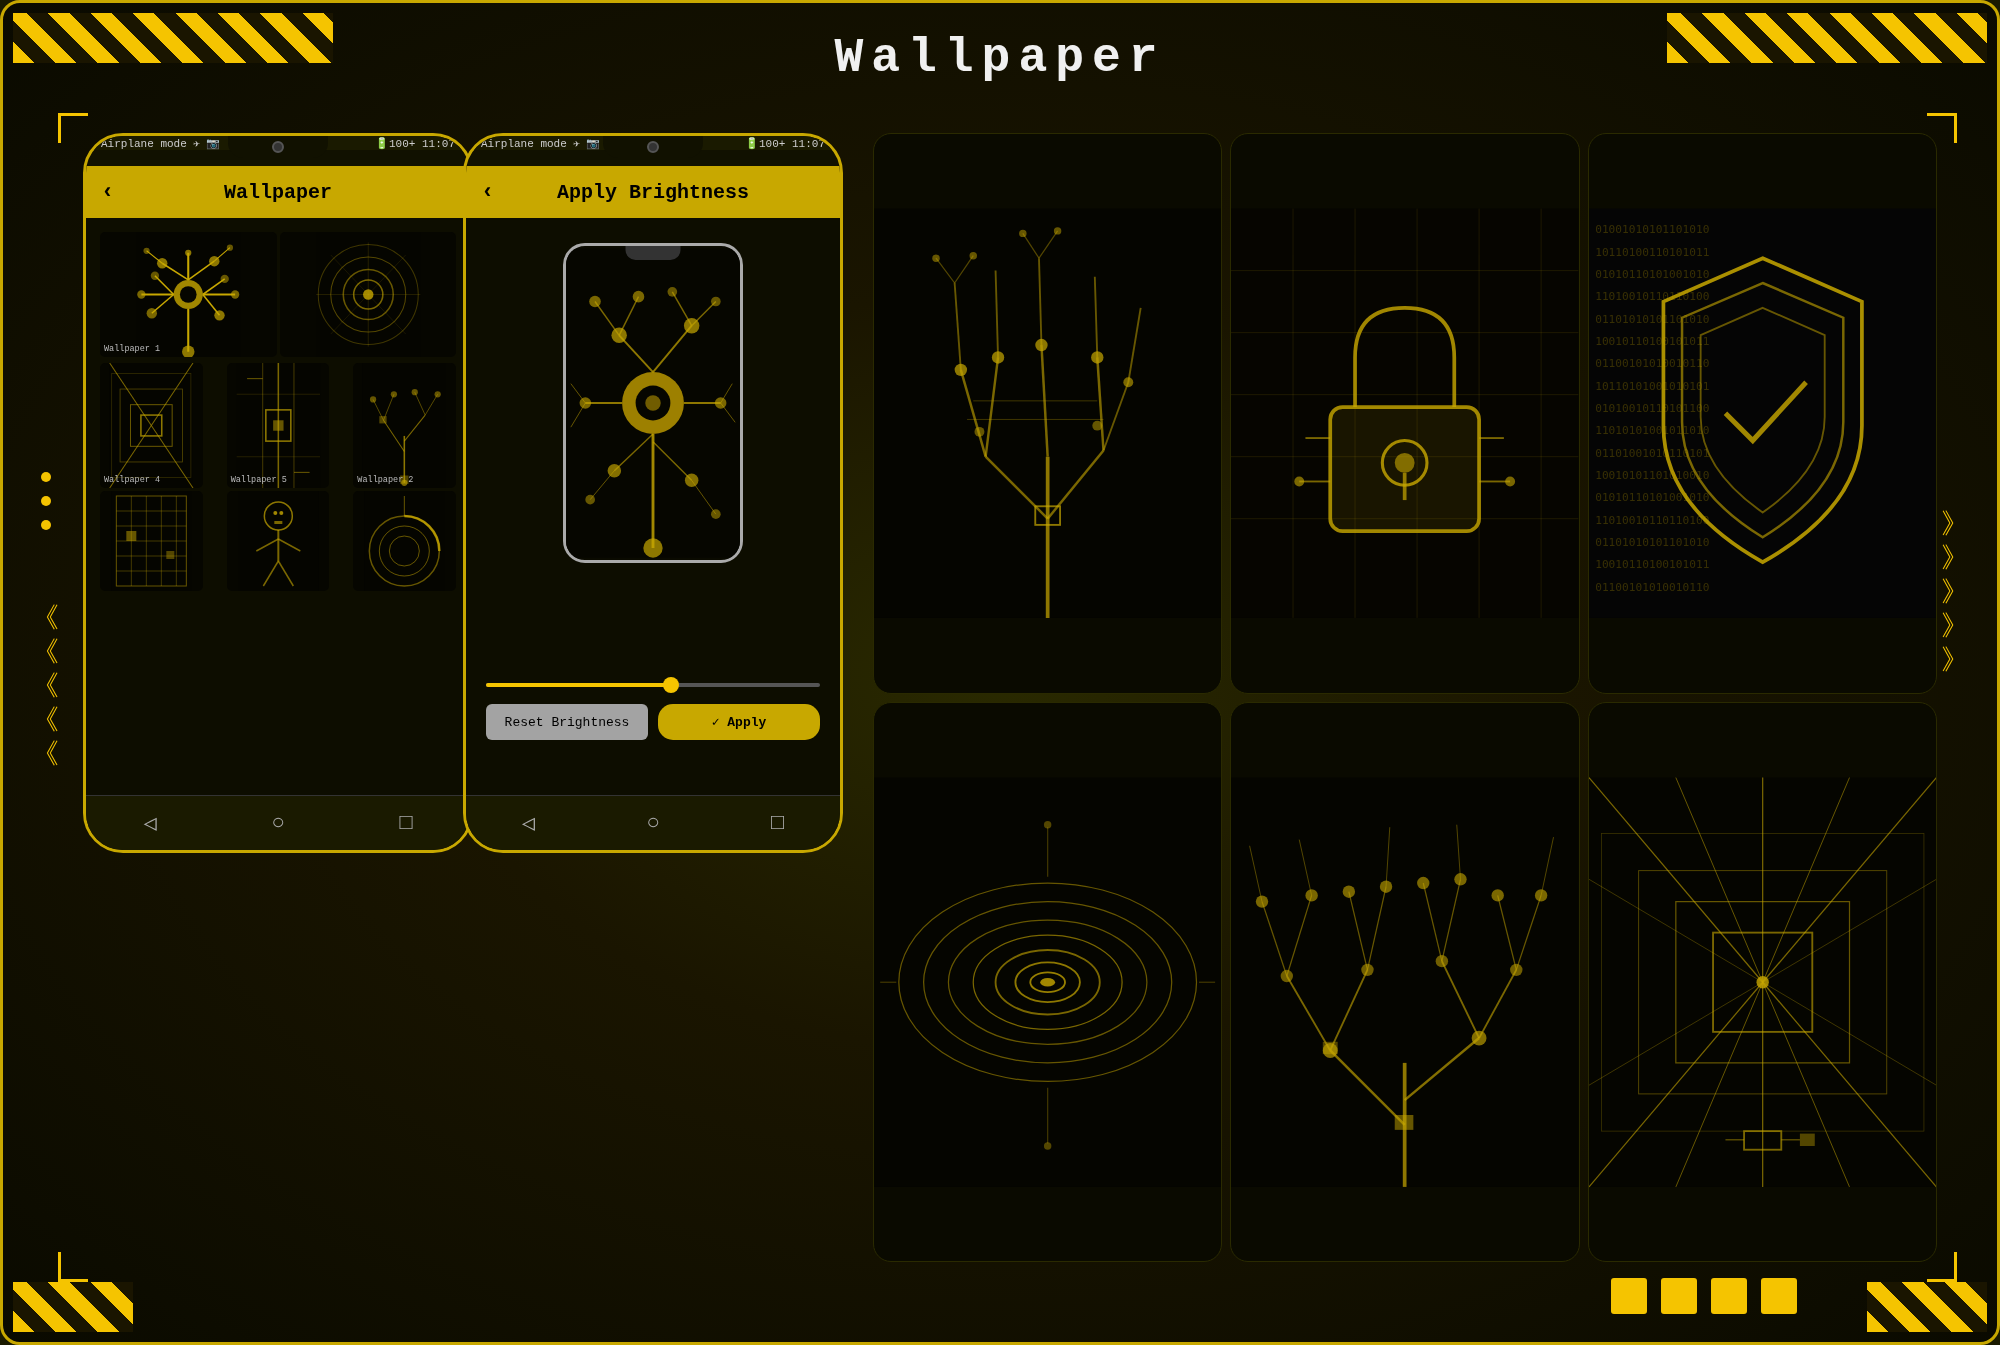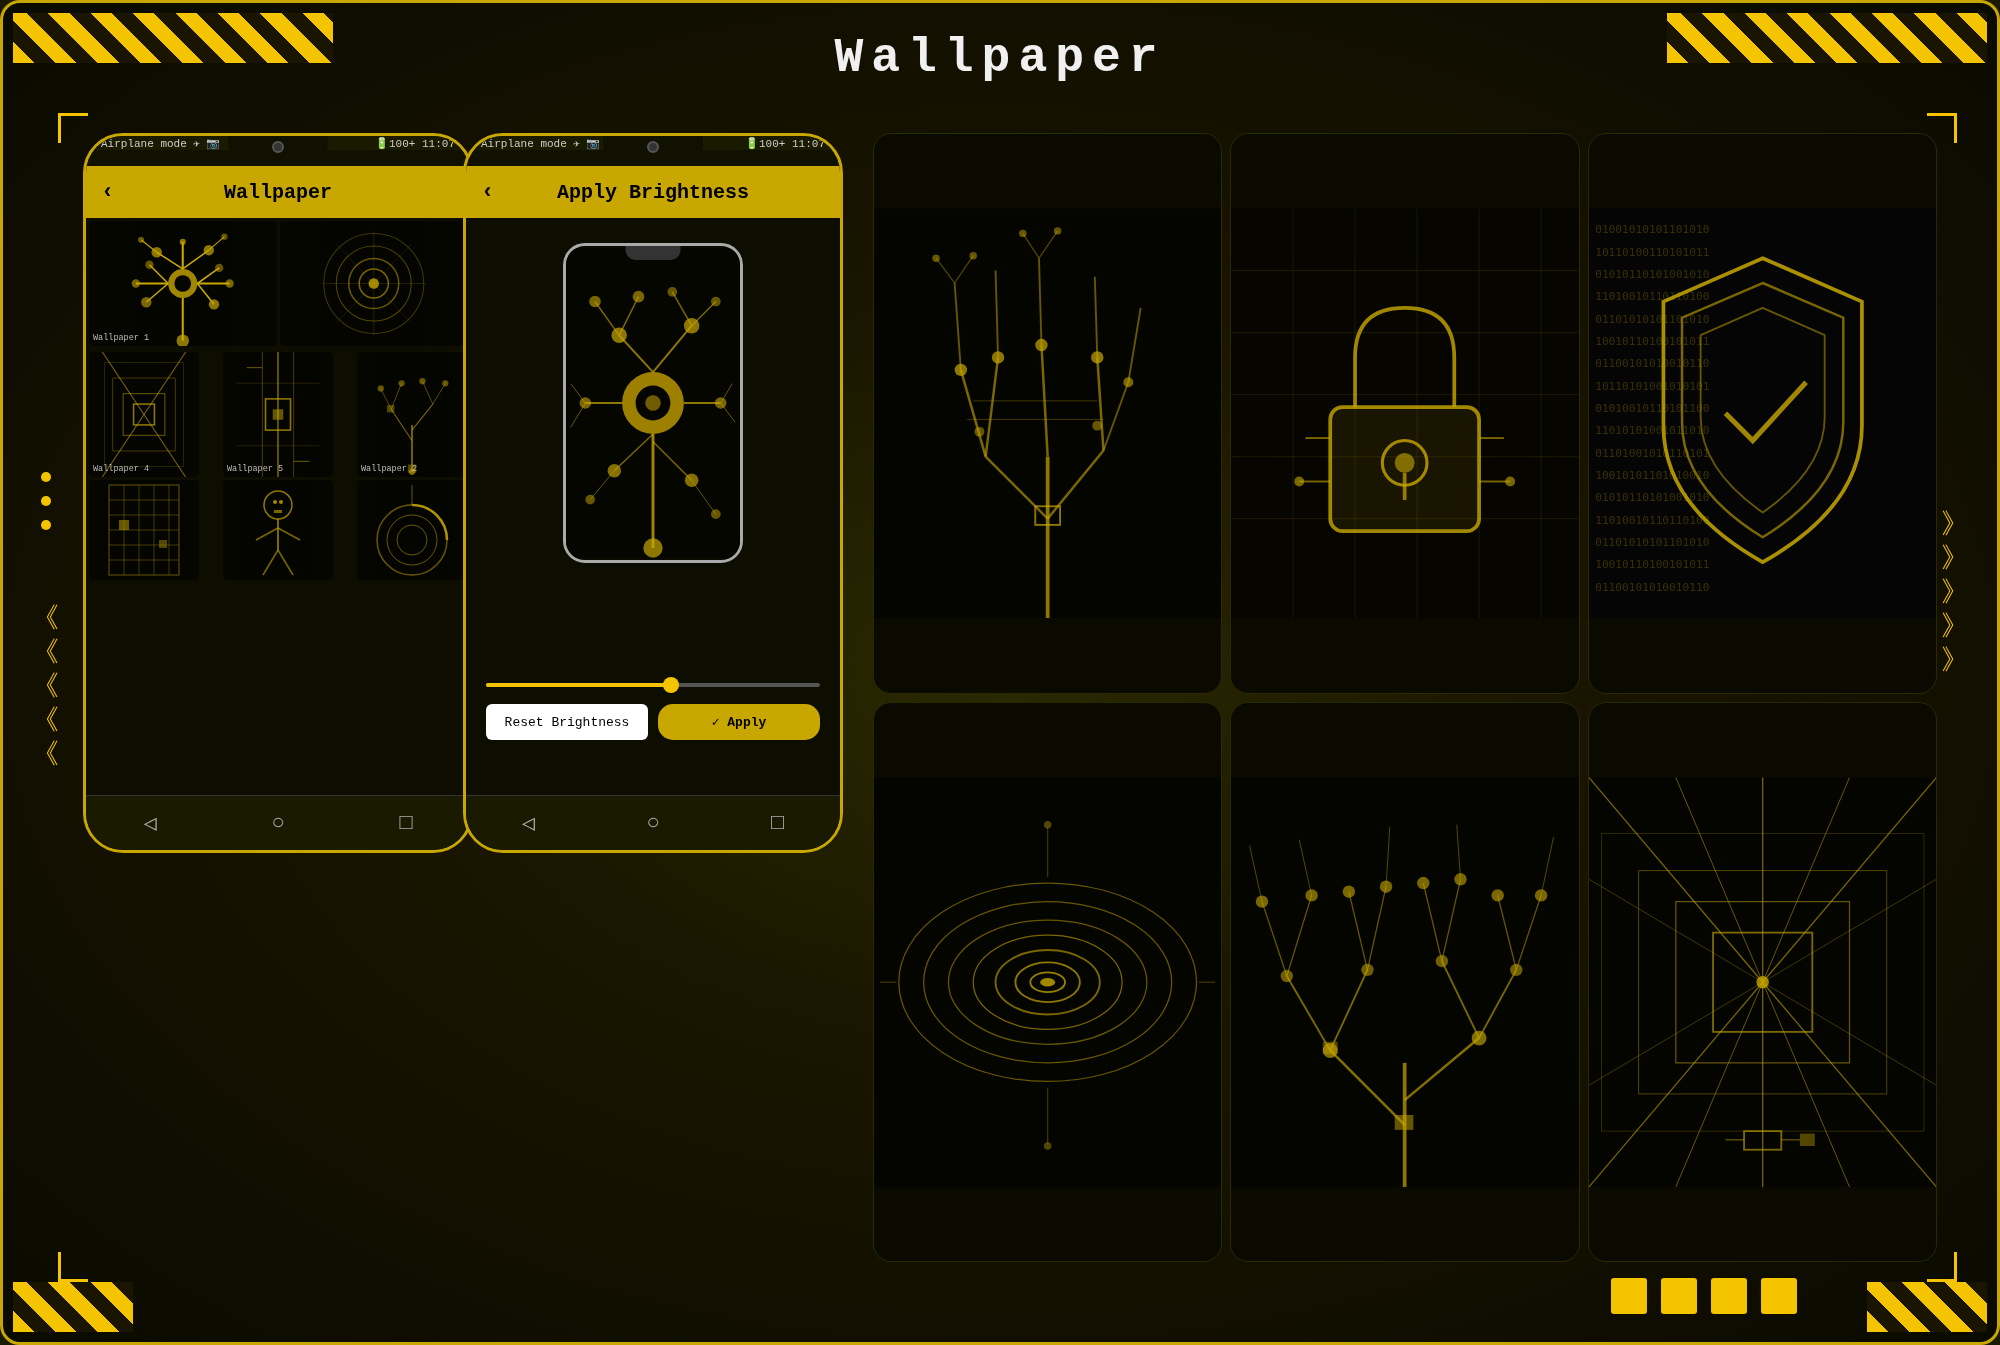--- a/index.html
+++ b/index.html
@@ -338,21 +338,21 @@
       bottom: 55px;
       left: 20px;
       right: 20px;
       display: flex;
       gap: 10px;
     }
 
     .btn-reset {
       flex: 1;
       padding: 10px 6px;
-      background: #ffffff;
+      background: #a3a3a3;
       border: none;
       border-radius: 6px;
       font-size: 13px;
       color: #000;
       cursor: pointer;
       font-family: 'Courier New', monospace;
     }
 
     .btn-apply {
       flex: 1;
@@ -417,21 +417,21 @@
     }
 
     .bracket-br {
       bottom: 60px;
       right: 40px;
       border-bottom: 3px solid #f5c400;
       border-right: 3px solid #f5c400;
     }
 
     .left-phone-content {
-      padding: 3px;
+      padding: 14px;
     }
 
     .left-phone-row {
       display: grid;
       gap: 3px;
       margin-bottom: 3px;
     }
 
     .left-phone-row.two-col {
       grid-template-columns: 1fr 1fr;

